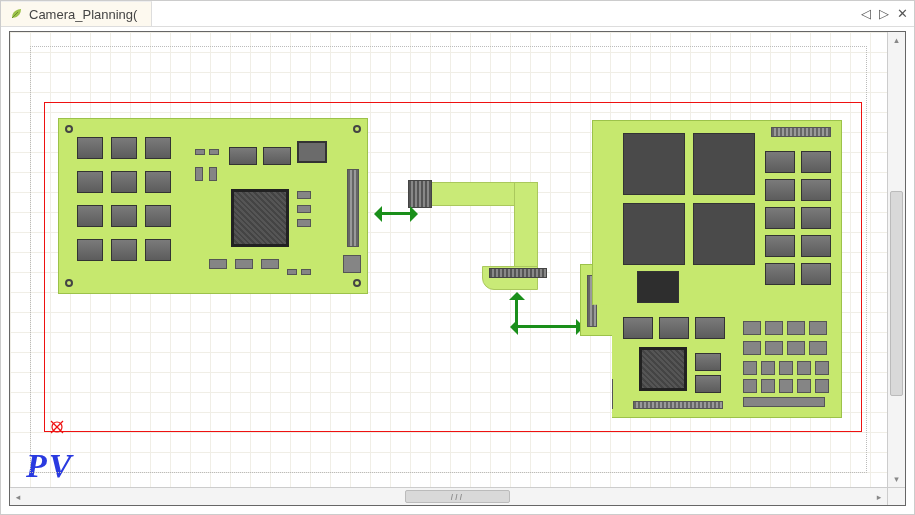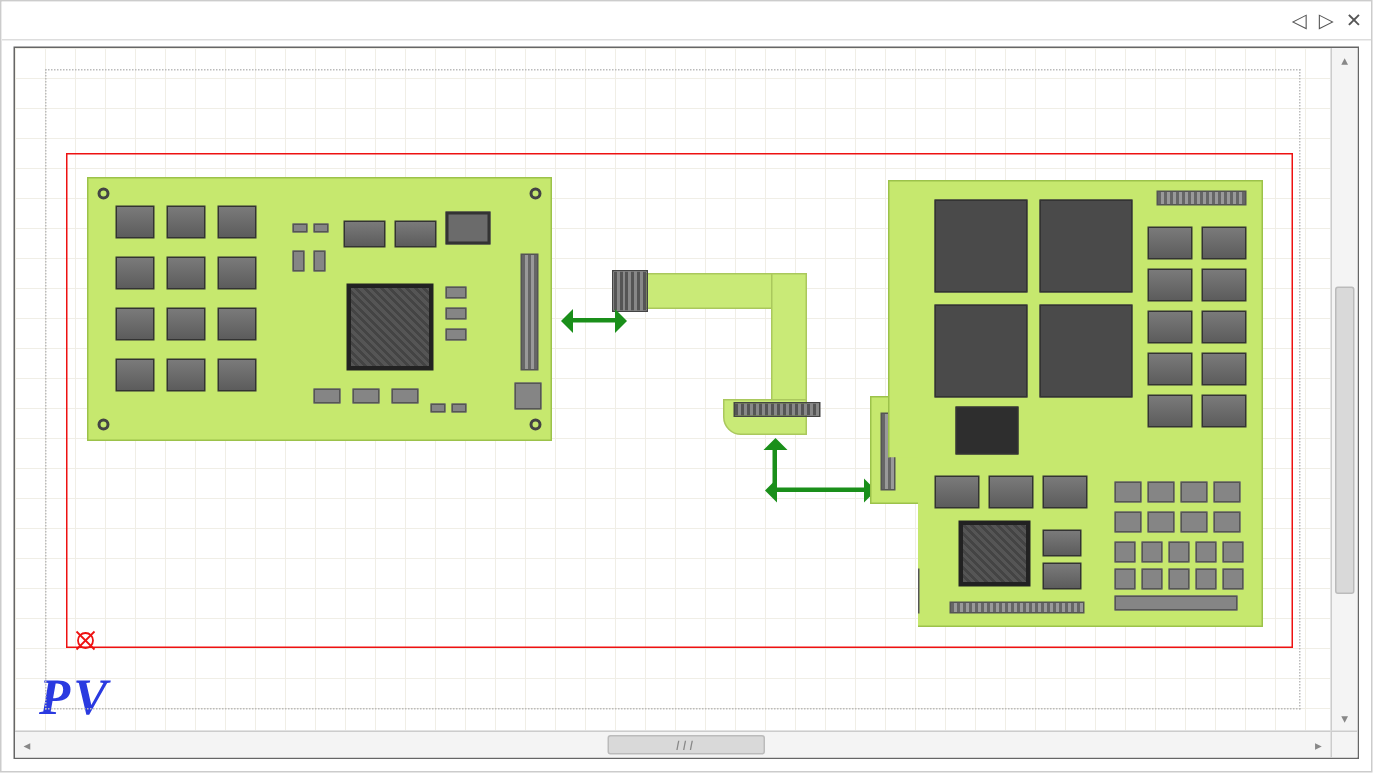--- a/index.html
+++ b/index.html
@@ -214,20 +214,29 @@
   .sbtn {
     position:absolute;
     display:flex;align-items:center;justify-content:center;
     color:#888;font-size:9px;
   }
 </style>
 </head>
 <body>
 
 <div class="titlebar">
+  <div class="tab">
+    <span class="tab-icon">
+      <svg width="14" height="14" viewBox="0 0 14 14">
+        <path d="M3 11 C3 2 12 2 12 2 C12 11 3 11 3 11 Z" fill="#9cc24a"></path>
+        <path d="M3 11 L9 5" stroke="#6a8f2e" stroke-width="1"></path>
+      </svg>
+    </span>
+    <span>Camera_Planning(</span>
+  </div>
   <div class="title-right">
     <span>◁</span>
     <span>▷</span>
     <span>✕</span>
   </div>
 </div>
 
 <div class="workspace">
   <div class="canvas-wrap">
     <div class="canvas">

